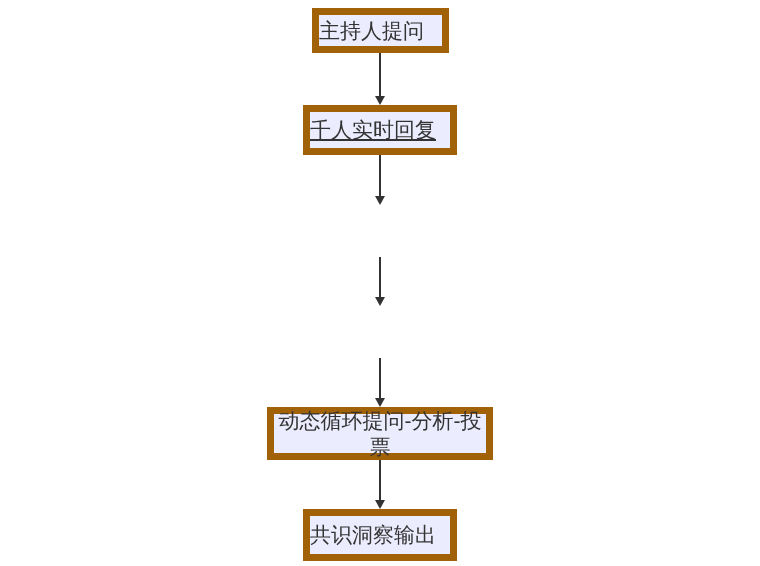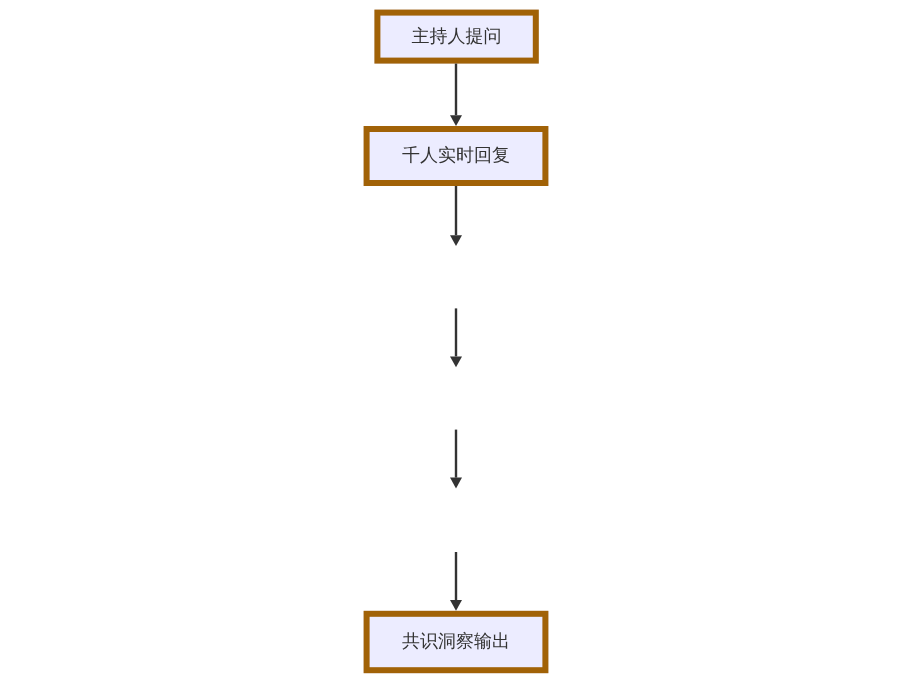--- a/index.html
+++ b/index.html
@@ -12,31 +12,31 @@
     position: relative;
     width: 760px;
     height: 566px;
     background: #ffffff;
     overflow: hidden;
   }
   .node {
     position: absolute;
     box-sizing: border-box;
     background: #ECECFF;
-    border: 5px solid #a16207;
+    border: 7px solid #a16207;
     color: #333333;
-    font-size: 15px;
+    font-size: 21px;
     display: flex;
     align-items: center;
-    justify-content: center;
+    justify-content: flex-start;
     text-align: center;
     line-height: 1.2;
   }
   .n1 { left: 312px; top: 8px;   width: 137px; height: 45px; }
-  .n2 { left: 303px; top: 105px; width: 154px; height: 50px; }
+  .n2 { left: 303px; top: 105px; width: 154px; height: 50px; text-decoration: underline; }
   .n3 { left: 288px; top: 205px; width: 184px; height: 52px; }
   .n4 { left: 288px; top: 306px; width: 184px; height: 52px; }
   .n5 { left: 267px; top: 407px; width: 226px; height: 53px; }
   .n6 { left: 303px; top: 509px; width: 154px; height: 52px; }
 
   .edge {
     position: absolute;
     left: 374px;
     width: 12px;
     display: flex;
@@ -65,20 +65,23 @@
 <body>
 
 <div class="canvas">
 
   <div class="node n1">
     <span>主持人提问</span>
   </div>
   <div class="node n2">
     <span>千人实时回复</span>
   </div>
+  <div class="node n5">
+    <span>动态循环提问-分析-投票</span>
+  </div>
   <div class="node n6">
     <span>共识洞察输出</span>
   </div>
 
   <div class="edge e1">
     <div class="edge-line"></div>
     <div class="edge-head"></div>
   </div>
   <div class="edge e2">
     <div class="edge-line"></div>

